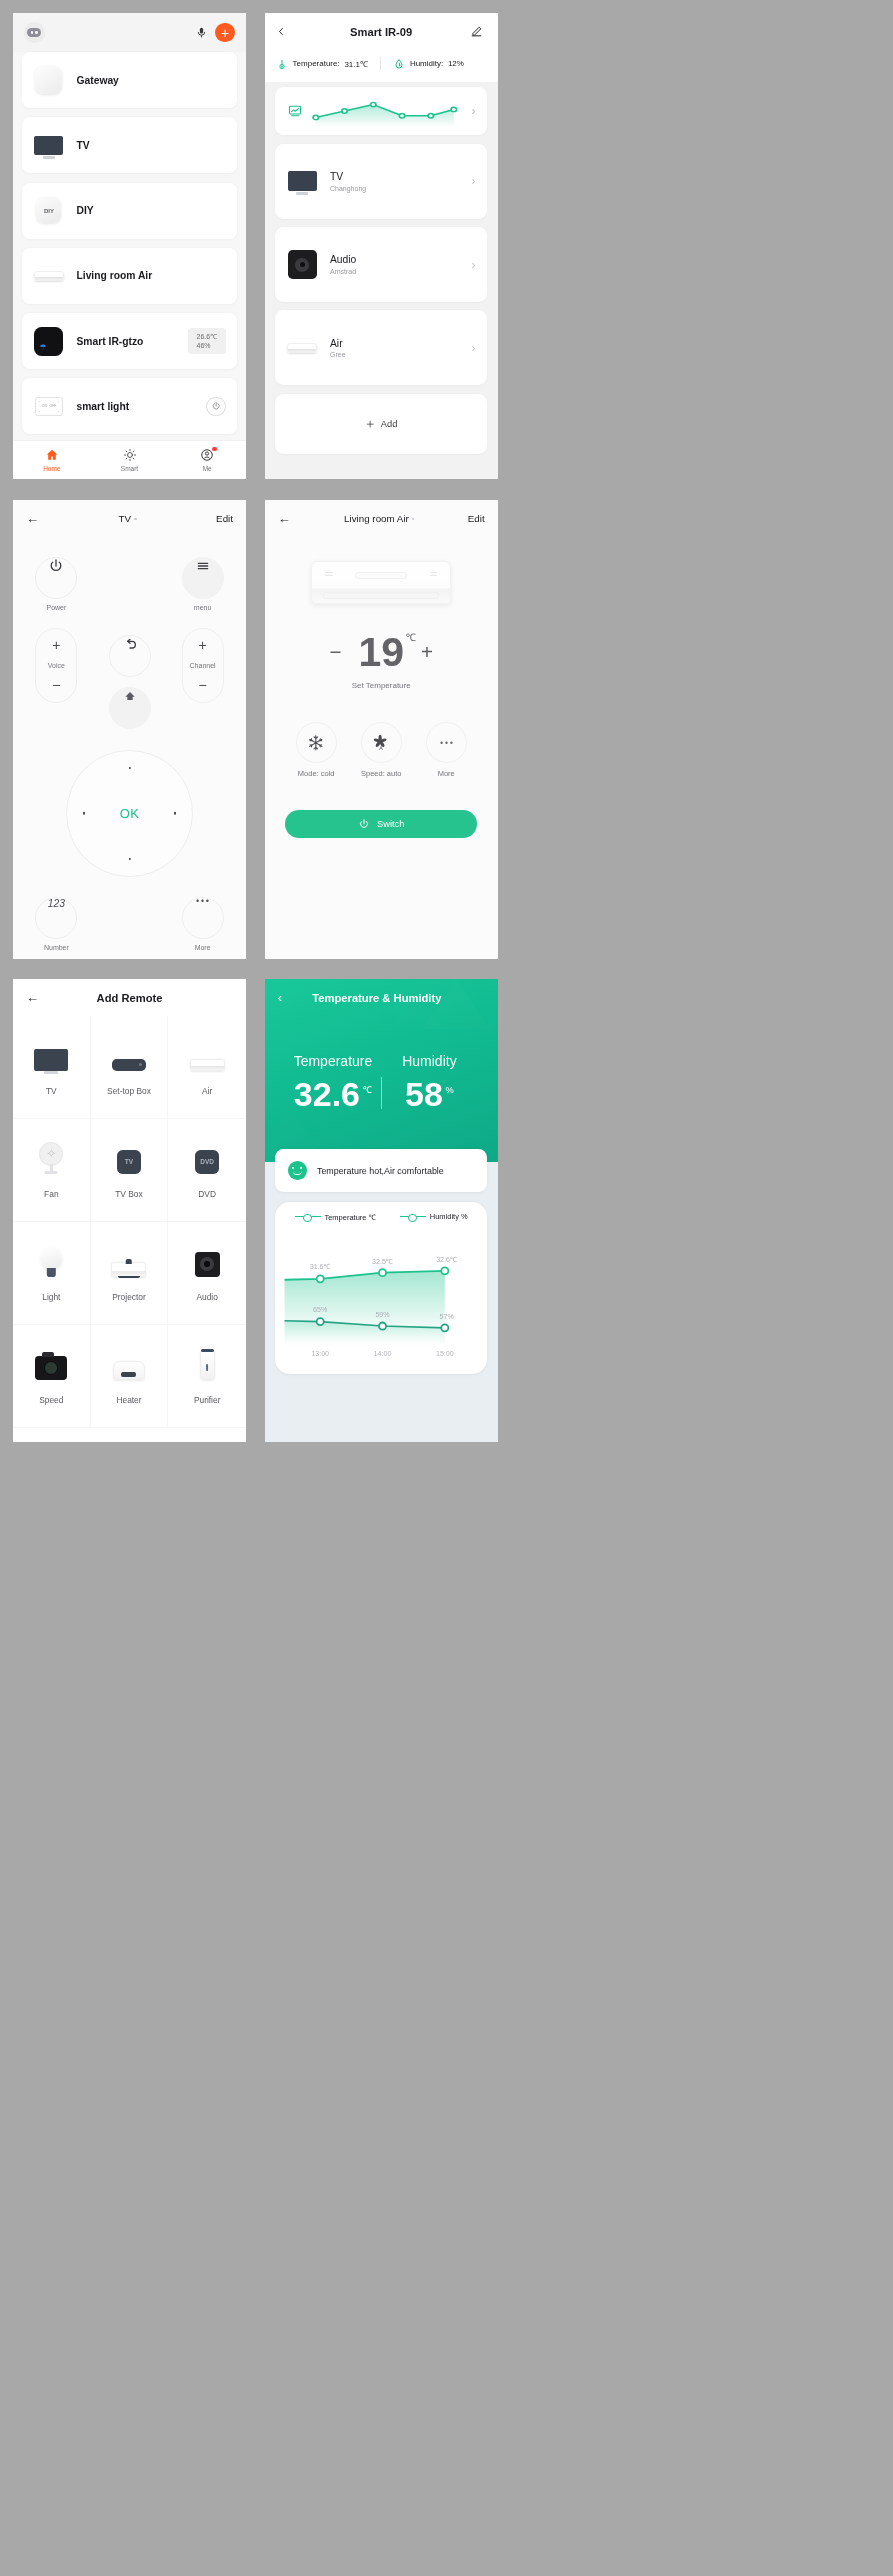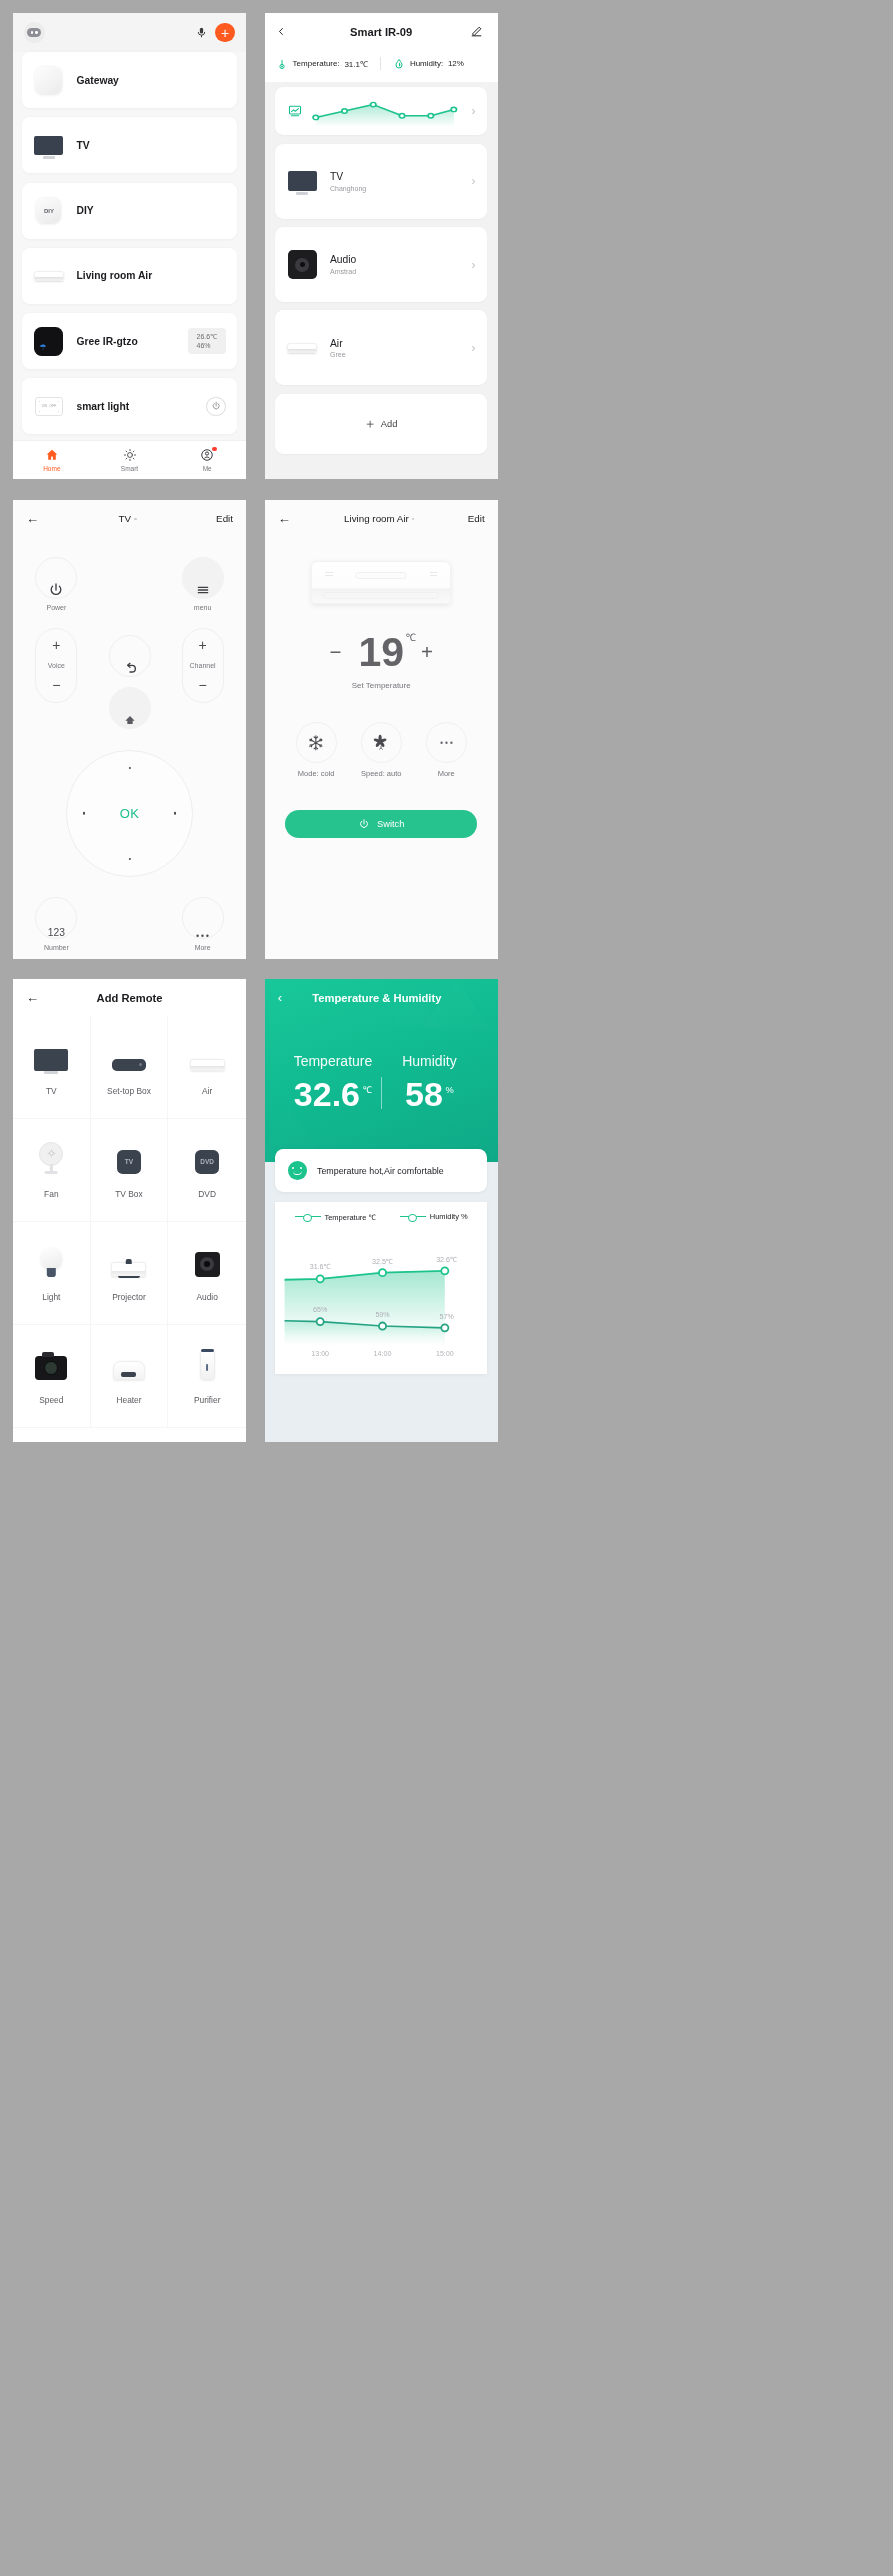--- a/index.html
+++ b/index.html
@@ -187,21 +187,21 @@
   
   .rnav { height:37px; display:flex; align-items:center; padding:0 13px; background:transparent;}
   .rnav .title{flex:1;text-align:center;font-size:9.8px;color:#1b1b1f;}
   .rnav .edit{font-size:9.8px;color:#1b1b1f;}
   .rnav .back{font-size:13px;color:#1b1b1f;line-height:1;}
   .tinydot{display:inline-block;width:2.8px;height:2.8px;border-radius:50%;background:#c9c9ce;vertical-align:middle;margin-left:2.8px;}
   .rbtn-wrap{display:flex;flex-direction:column;align-items:center;gap:4.7px;}
   .rbtn {
     width:42px;height:42px;border-radius:50%;
     background:#fbfbfb;border:0.9px solid #efefef;
-    display:flex;align-items:flex-end;justify-content:center;color:#3c3c41;
+    display:flex;align-items:flex-start;justify-content:center;color:#3c3c41;font-style:italic;
   }
   .rbtn.filled{background:#f2f2f2;border-color:#f2f2f2;}
   .rbtn-lbl{font-size:7px;color:#76767c;}
   .row-3 { display:flex; justify-content:space-between; padding: 0 22.4px; }
   .stack-btn{
     width:42px;border:0.9px solid #efefef;border-radius:21.5px;background:#fbfbfb;
     display:flex;flex-direction:column;align-items:center;
   }
   .stack-btn .half{height:33px;display:flex;align-items:center;justify-content:center;font-size:14px;color:#4a4a4f;font-weight:300;}
   .stack-btn .mid{font-size:7px;color:#76767c;}
@@ -309,21 +309,21 @@
   .comfort-card{
     background:#fff;border-radius:8.4px;margin:-13px 10.3px 0;position:relative;z-index:3;
     height:43px;display:flex;align-items:center;gap:10.3px;padding:0 13px;
     box-shadow:0 0.9px 3.7px rgba(0,0,0,.06);
   }
   .smiley{width:18.7px;height:18.7px;border-radius:50%;background:#1cc38d;position:relative;}
   .smiley i{position:absolute;width:2.3px;height:2.3px;border-radius:50%;background:#fff;top:5.6px;}
   .smiley i.l{left:4.2px} .smiley i.r{right:4.2px}
   .smiley u{position:absolute;left:4.7px;bottom:4.7px;width:9.3px;height:3.7px;border-bottom:1.5px solid #fff;border-radius:0 0 5.6px 5.6px;text-decoration:none;transform:rotate(-4deg);}
   .comfort-txt{font-size:8.9px;color:#222228;}
-  .graph-card{background:#fff;border-radius:0;margin:10.3px 10.3px 0;padding:9.3px 5.6px 7.5px;box-shadow:0 0.9px 3.7px rgba(0,0,0,.05);}
+  .graph-card{background:#fff;border-radius:15px;margin:10.3px 10.3px 0;padding:9.3px 5.6px 7.5px;box-shadow:0 0.9px 3.7px rgba(0,0,0,.05);}
   .legend{display:flex;justify-content:center;gap:24px;align-items:center;margin-bottom:3.7px;}
   .legend-item{display:flex;align-items:center;gap:3.7px;font-size:7.5px;color:#222228;}
   .lg-line{width:26px;height:7.5px;position:relative;}
   .lg-line::before{content:"";position:absolute;top:3px;left:0;right:0;height:1.5px;background:#1cc38d;}
   .lg-line::after{content:"";position:absolute;top:0.9px;left:8.4px;width:6.5px;height:6.5px;border-radius:50%;background:#fff;border:1.7px solid #1cc38d;}
 </style>
 </head>
 <body>
 
 <div class="grid">
@@ -375,21 +375,21 @@
           </div>
         <div class="dev-name">Living room Air</div>
       </div>
 
       <div class="dev-card">
         <div class="tile">
           <div class="tile-ir">
               <span class="wifi">☂</span>
             </div>
         </div>
-        <div class="dev-name">Gree IR-gtzo</div>
+        <div class="dev-name">Smart IR-gtzo</div>
         <div class="dev-badge">
           <div>26.6℃</div>
           <div>46%</div>
         </div>
       </div>
 
       <div class="dev-card">
         <div class="tile">
           <div class="tile-smartlight">
               <i></i>

